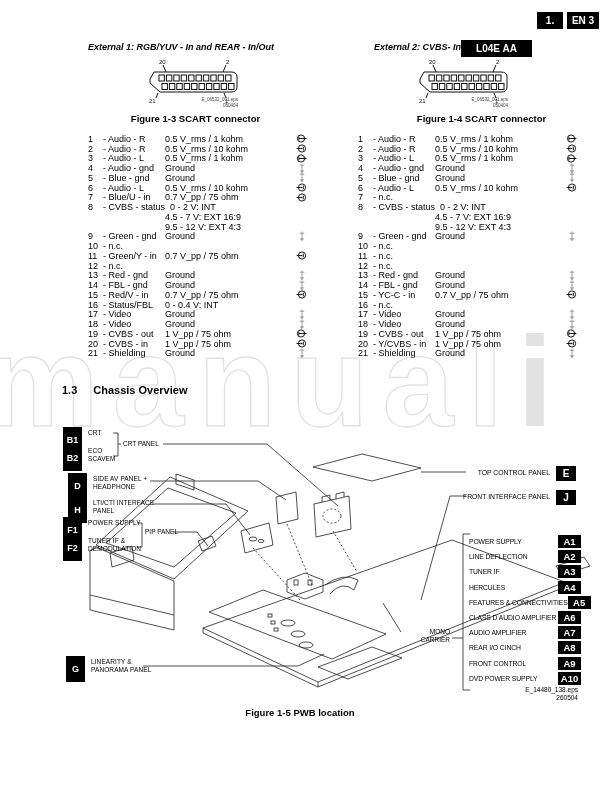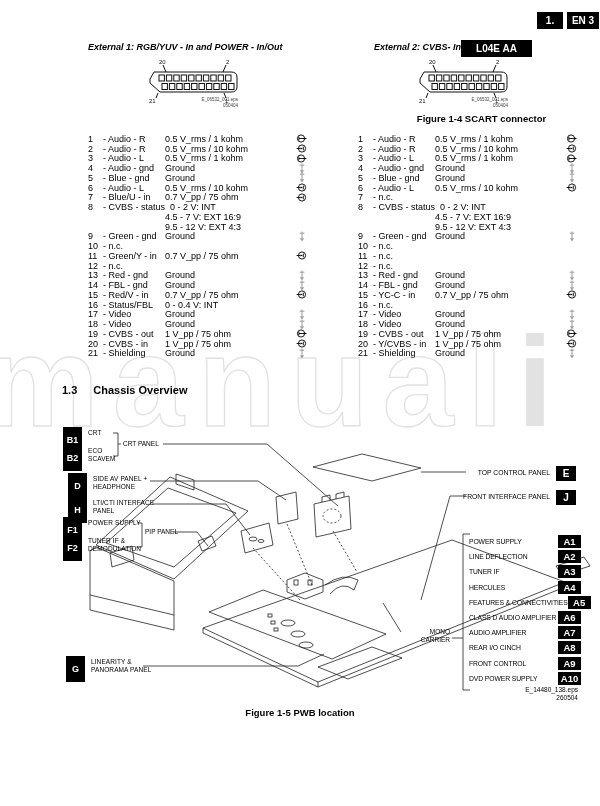--- a/index.html
+++ b/index.html
@@ -65,21 +65,21 @@
 <body>
 
 <div class="page">
 
   <div class="watermark"><span class="wm-outline">manual</span><span class="wm-solid">i</span></div>
 
   <div class="hbadge hb1">L04E AA</div>
   <div class="hbadge hb2">1.</div>
   <div class="hbadge hb3">EN 3</div>
 
-  <div class="ext-heading" style="left:88px">External 1: RGB/YUV - In and POWER - In/Out</div>
+  <div class="ext-heading" style="left:88px">External 1: RGB/YUV - In and REAR - In/Out</div>
   <div class="ext-heading" style="left:374px">External 2: CVBS- In and SVHS - In</div>
 
   <svg class="scart-svg" style="left:132px" width="125" height="54" viewBox="0 0 125 54">
     <text class="st" x="27" y="7">20</text>
     <text class="st" x="94" y="7">2</text>
     <line x1="31" y1="8" x2="34" y2="15"></line>
       <line x1="94" y1="8" x2="91" y2="15"></line>
     <path d="M22,15 H99 Q105,15 105,20 V30 Q105,35 99,35 H28 L18,26 L18,22 Z"></path>
     <g>
       <rect x="27" y="18" width="5.4" height="6"></rect>
@@ -140,20 +140,21 @@
         <rect x="96.6" y="26.5" width="5.4" height="6"></rect>
     </g>
     <line x1="26" y1="36" x2="24" y2="41"></line>
       <line x1="92" y1="36" x2="94" y2="41"></line>
     <text class="st" x="17" y="46">21</text>
     <text class="st" x="93" y="46">1</text>
     <text class="eps" x="106" y="44" text-anchor="end">E_06532_001.eps</text>
     <text class="eps" x="106" y="50" text-anchor="end">050404</text>
   </svg>
 
+  <div class="fig-caption" style="left:88px">Figure 1-3 SCART connector</div>
   <div class="fig-caption" style="left:374px">Figure 1-4 SCART connector</div>
 
   <div class="pins" style="left:88px">
 
       <div class="pin-row">
         <span class="pin-num">1</span>
         <span class="pin-name">- Audio - R</span>
         <span class="pin-val">0.5 V_rms / 1 kohm</span>
         <span class="pin-icon">
           <svg viewBox="0 0 12 11" width="12" height="11">

